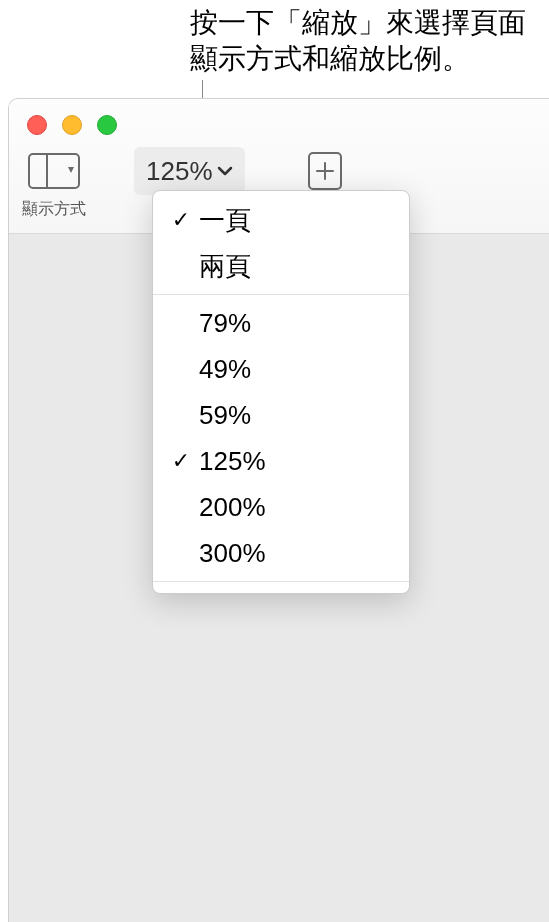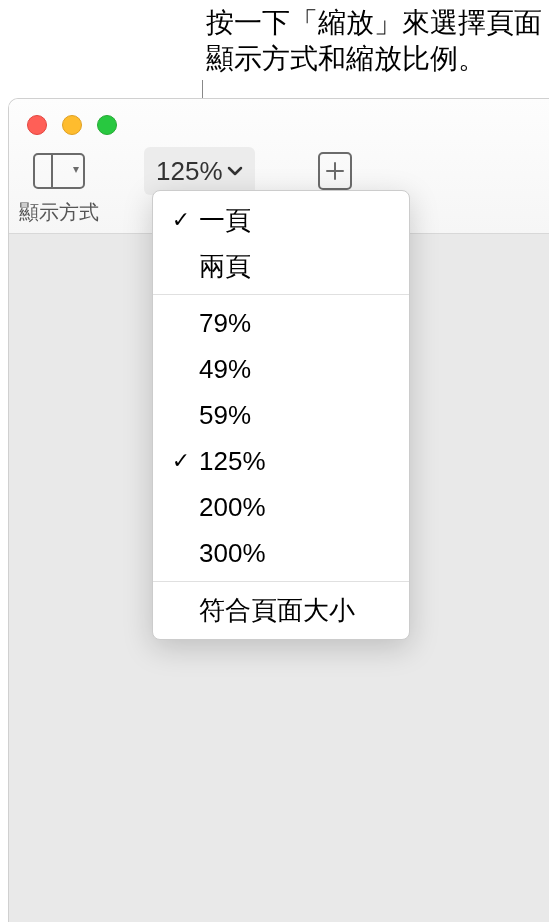--- a/index.html
+++ b/index.html
@@ -11,21 +11,21 @@
       font-family: -apple-system, BlinkMacSystemFont, "Helvetica Neue", sans-serif;
       background: #fff;
       width: 549px;
       height: 922px;
       position: relative;
       overflow: hidden;
     }
     .callout {
       position: absolute;
       top: 5px;
-      left: 206px;
+      left: 190px;
       font-size: 28px;
       line-height: 1.3;
       color: #000;
       white-space: pre-line;
     }
     .callout-line {
       position: absolute;
       top: 80px;
       left: 202px;
       width: 1px;
@@ -75,21 +75,21 @@
       gap: 45px;
     }
     .toolbar-item {
       display: flex;
       flex-direction: column;
       align-items: center;
       gap: 4px;
       cursor: default;
     }
     .toolbar-item-label {
-      font-size: 20px;
+      font-size: 16px;
       color: #555;
     }
     .view-btn {
       width: 70px;
       height: 48px;
       display: flex;
       align-items: center;
       justify-content: center;
       border-radius: 6px;
     }
@@ -234,17 +234,13 @@
   </div>
   <div class="dropdown-item">
     <span class="check"></span>
     <span>200%</span>
   </div>
   <div class="dropdown-item">
     <span class="check"></span>
     <span>300%</span>
   </div>
   <div class="dropdown-sep"></div>
-  <div class="dropdown-item">
-    <span class="check"></span>
-    <span>符合頁面大小</span>
-  </div>
 </div>
 
 </body></html>

